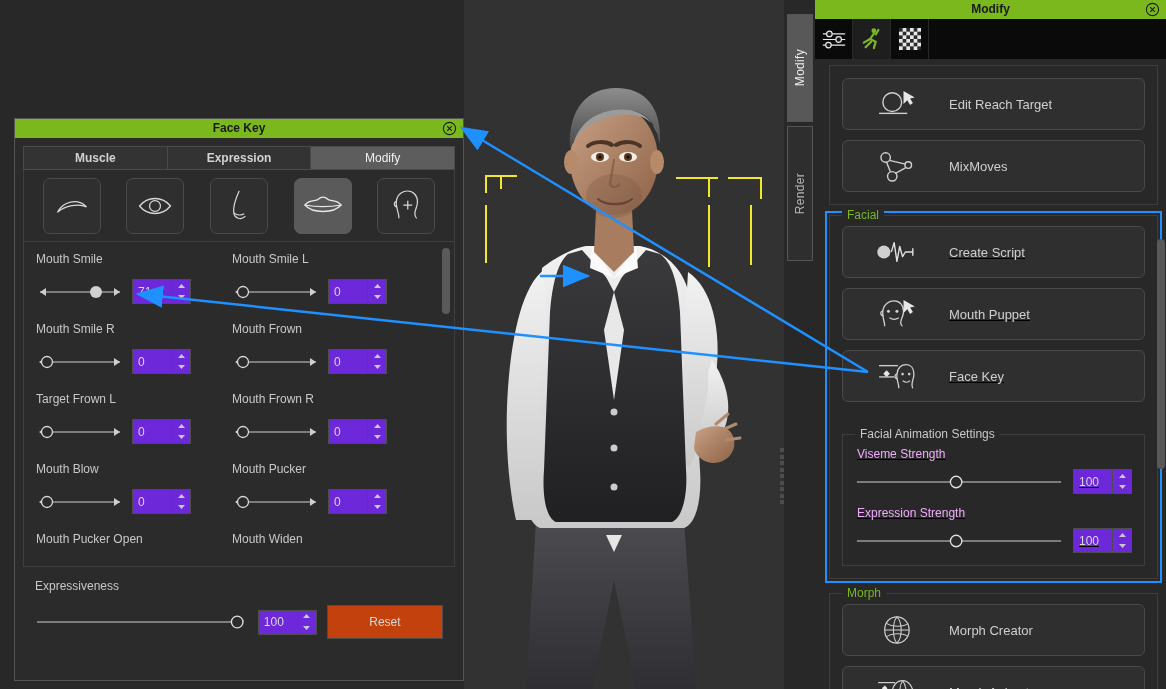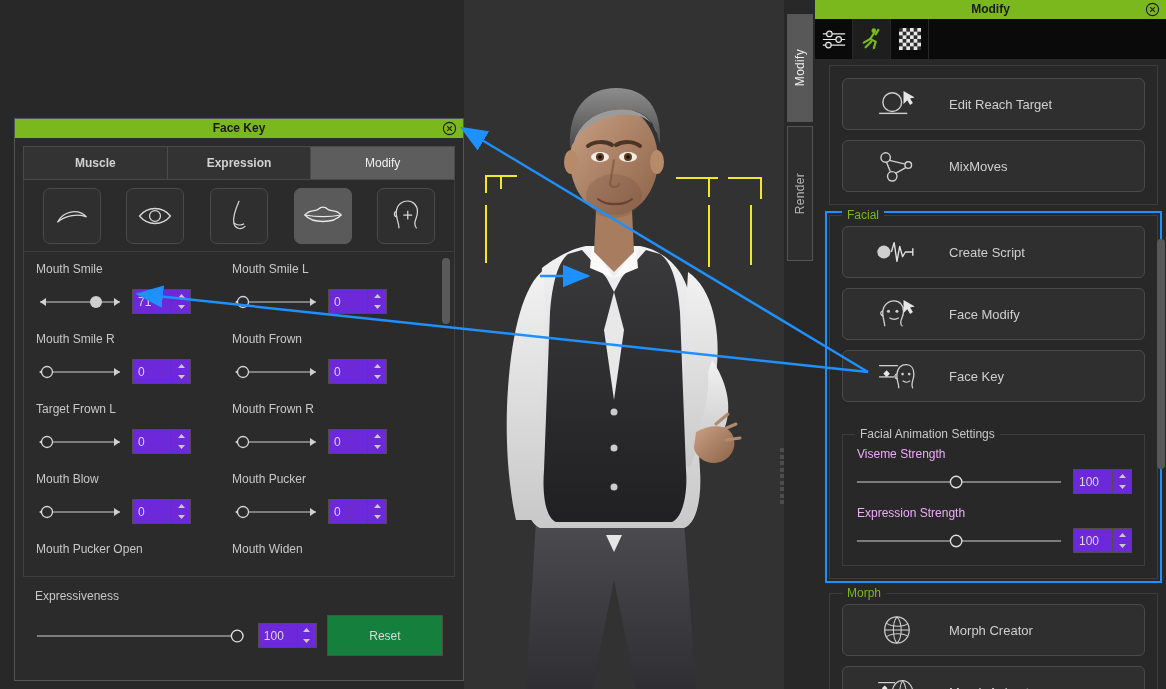--- a/index.html
+++ b/index.html
@@ -44,21 +44,21 @@
     width: 15px; height: 15px; cursor: pointer;
   }
 
   
   .facekey {
     position: absolute; left: 14px; top: 118px;
     width: 450px; height: 563px;
     background: #2b2b2b; border: 1px solid #555;
   }
   .fk-body { padding: 8px 8px 0 8px; }
-  .fk-tabs { display: flex; height: 34px; }
+  .fk-tabs { display: flex; height: 24px; }
   .fk-tab {
     flex: 1; border: 1px solid #4a4a4a; border-right: none;
     background: #333; color: #d2d2d2;
     font-size: 12px; font-weight: bold;
     display: flex; align-items: center; justify-content: center;
     cursor: pointer;
   }
   .fk-tab:last-child { border-right: 1px solid #4a4a4a; }
   .fk-tab.active { background: #5d5d5d; color: #f0f0f0; font-weight: normal; }
 
@@ -104,21 +104,21 @@
     position: absolute; right: 4px; top: 6px; width: 8px; height: 310px;
     background: #2b2b2b; cursor: pointer;
   }
   .sb-thumb { width: 8px; height: 66px; background: #5a5a5a; border-radius: 4px; }
 
   .fk-foot { padding: 12px 12px 0 12px; }
   .fk-foot .lbl { font-size: 12px; color: #c8c8c8; margin-bottom: 12px; }
   .fk-foot .row { display: flex; align-items: center; gap: 10px; }
   .expr-track { width: 220px; height: 16px; cursor: pointer; }
   .reset-btn {
-    width: 120px; height: 41px; border: 1px solid #4d4d4d; background: #15803d;
+    width: 120px; height: 34px; border: 1px solid #4d4d4d; background: #c2410c;
     color: #d9d9d9; font-size: 12px; cursor: pointer;
     font-family: "Liberation Sans", sans-serif;
   }
 
   
   .vtabs { position: absolute; left: 787px; top: 0; width: 26px; height: 689px; }
   .vtab {
     width: 26px; border: 1px solid #555; background: #2e2e2e;
     color: #b5b5b5; cursor: pointer;
     display: flex; align-items: center; justify-content: center;
@@ -141,21 +141,21 @@
   }
   .tbtn.active { background: #1e1e1e; }
   .mod-scroll { height: 649px; padding: 6px 8px 0 14px; position: relative; overflow: hidden; }
 
   .grp { border: 1px solid #3d3d3d; margin-bottom: 10px; padding: 10px 12px 12px 12px; position: relative; }
   .grp > .legend {
     position: absolute; top: -8px; left: 12px; background: #282828;
     padding: 0 5px; font-size: 12px; color: #7ab81e;
   }
   .grp.plain { border: 1px solid #3d3d3d; padding-top: 12px; }
-  .grp.highlight { outline: 2px solid #1e90ff; outline-offset: 2px; }
+  .grp.highlight { outline: 2px solid #1e90ff; outline-offset: 2px; text-decoration: underline; }
 
   .bigbtn {
     height: 52px; border: 1px solid #4a4a4a; border-radius: 6px; background: #2f2f2f;
     display: flex; align-items: center; margin-bottom: 10px; cursor: pointer;
   }
   .bigbtn:last-child { margin-bottom: 0; }
   .bigbtn .ic { width: 106px; display: flex; justify-content: center; align-items: center; }
   .bigbtn .tx { font-size: 13px; color: #cfcfcf; }
 
   .fa-lbl { font-size: 12px; color: #f0abfc; margin: 2px 0 8px 2px; }
@@ -697,21 +697,21 @@
           <span class="ic">
             <svg viewBox="0 0 44 34" width="42" height="32">
               <path d="M10 30 C10 24 7 21 8 14 C9 6 15 3 20 3 C26 3 30 8 30 14 C30 20 27 22 27 26 C27 29 29 30 29 30" fill="none" stroke="#d0d0d0" stroke-width="1.4"></path>
               <path d="M8 14 C5 14 5 19 9 19" fill="none" stroke="#d0d0d0" stroke-width="1.4"></path>
               <circle cx="14" cy="14" r="1.6" fill="#d0d0d0"></circle>
               <circle cx="23" cy="14" r="1.6" fill="#d0d0d0"></circle>
               <path d="M15 21 C18 23 22 23 25 21" fill="none" stroke="#d0d0d0" stroke-width="1.2"></path>
               <path d="M30 2 L30 16 L34 12 L37 17 L40 15 L37 10 L42 9 Z" fill="#e6e6e6"></path>
             </svg>
           </span>
-          <span class="tx">Face Modify</span>
+          <span class="tx">Mouth Puppet</span>
         </div>
         <div class="bigbtn">
           <span class="ic">
             <svg viewBox="0 0 44 34" width="42" height="32">
               <path d="M4 6 L24 6" stroke="#d0d0d0" stroke-width="1.4"></path>
               <path d="M4 18 L20 18" stroke="#d0d0d0" stroke-width="1.4"></path>
               <path d="M12 11 L15.5 14.5 L12 18 L8.5 14.5 Z" fill="#e6e6e6"></path>
               <path d="M25 30 C25 24 22 21 23 15 C24 7 29 5 33 5 C38 5 41 9 41 15 C41 20 39 22 39 26 C39 29 40 30 40 30" fill="none" stroke="#d0d0d0" stroke-width="1.4"></path>
               <path d="M23 15 C20 15 20 20 24 20" fill="none" stroke="#d0d0d0" stroke-width="1.4"></path>
               <circle cx="29" cy="15" r="1.4" fill="#d0d0d0"></circle>

